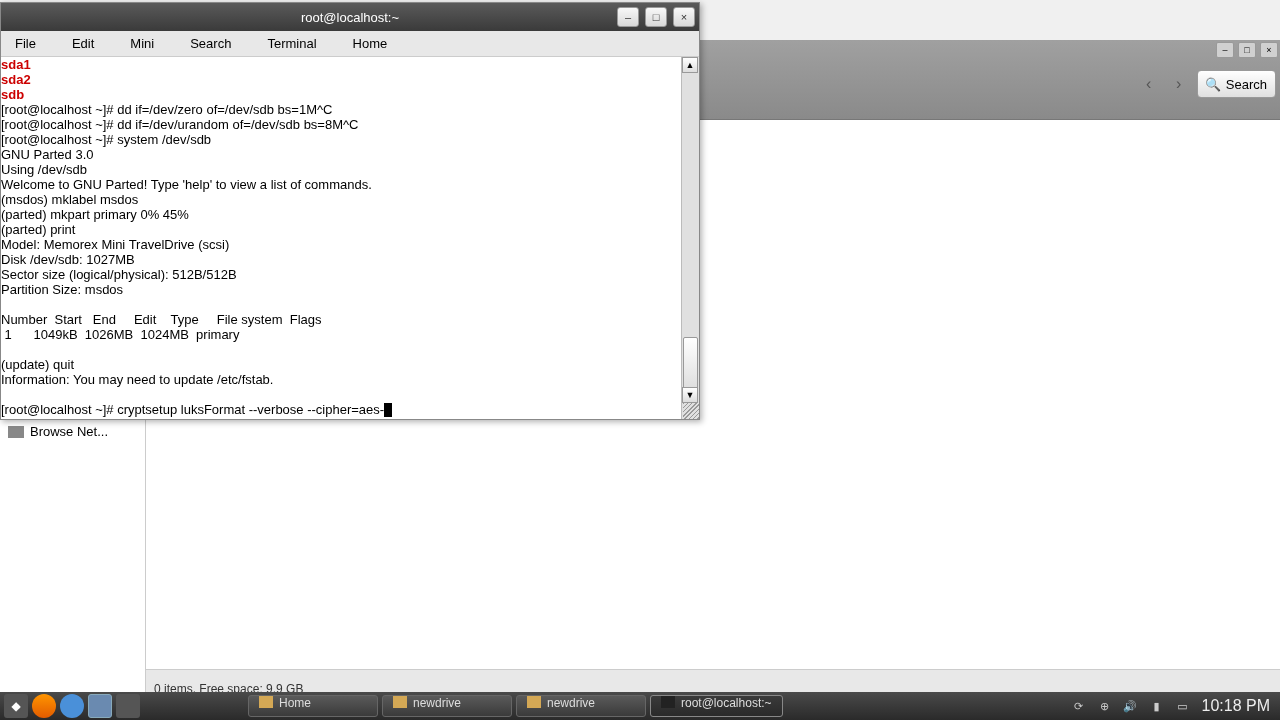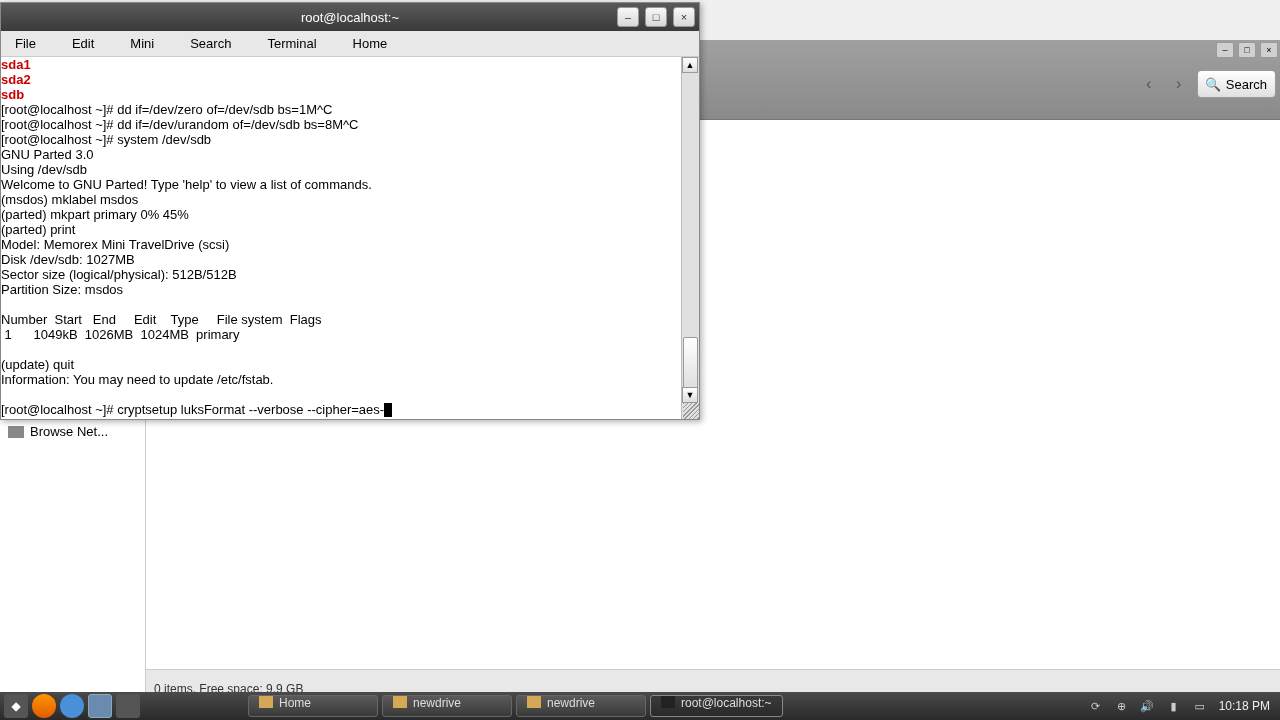--- a/index.html
+++ b/index.html
@@ -46,21 +46,21 @@
 .launcher.globe { background: #4a90d9; border-radius: 50%; }
 .launcher.active { background: #6a8ab0; border: 1px solid #8ab; }
 .task-btn { height: 22px; background: linear-gradient(#5a5a5a,#3a3a3a); border: 1px solid #666; border-radius: 3px; display: flex; align-items: flex-start; gap: 6px; padding: 0 10px; color: #ddd; font-size: 12px; min-width: 130px; }
 .task-btn.active { background: linear-gradient(#3a3a3a,#2a2a2a); border-color: #888; }
 .task-icon { width: 14px; height: 12px; background: #ccc; }
 .task-icon.folder { background: #d4a855; }
 .task-icon.term { background: #222; }
 .spacer { flex: 1; }
 .tray { display: flex; align-items: center; gap: 12px; color: #ccc; font-size: 11px; padding-right: 6px; }
 .tray-icon { width: 14px; height: 14px; display: flex; align-items: center; justify-content: center; }
-.clock { font-size: 12px; color: #eee; }
+.clock { font-size: 16px; color: #eee; }
 </style>
 </head>
 <body>
 
 <div class="right-window">
   <div class="right-win-btns">
     <div class="right-win-btn">–</div>
     <div class="right-win-btn">□</div>
     <div class="right-win-btn">×</div>
   </div>

